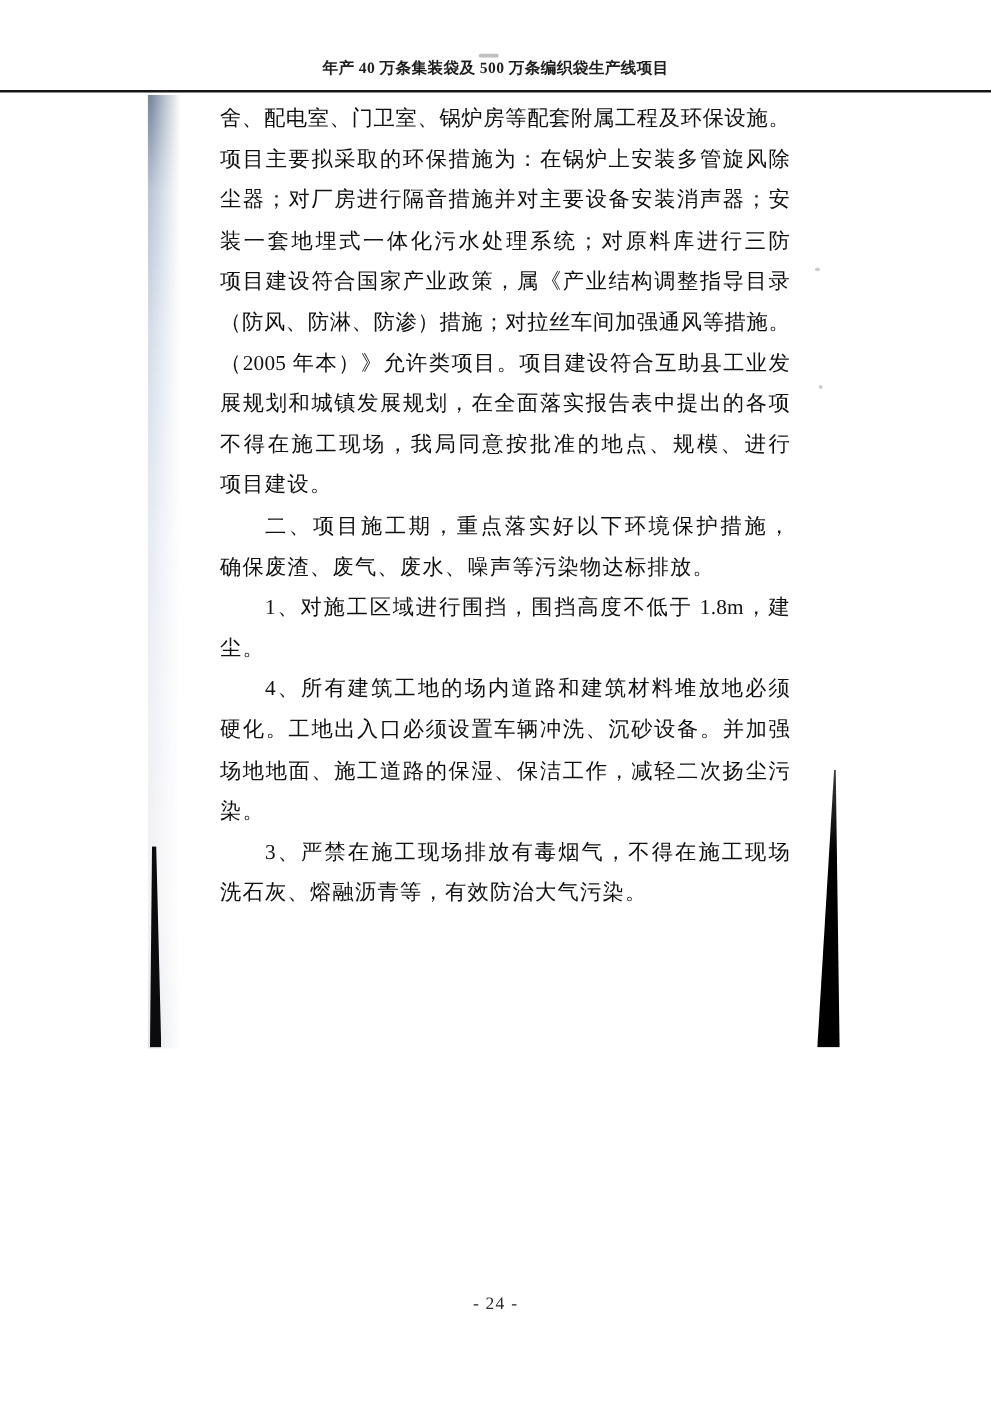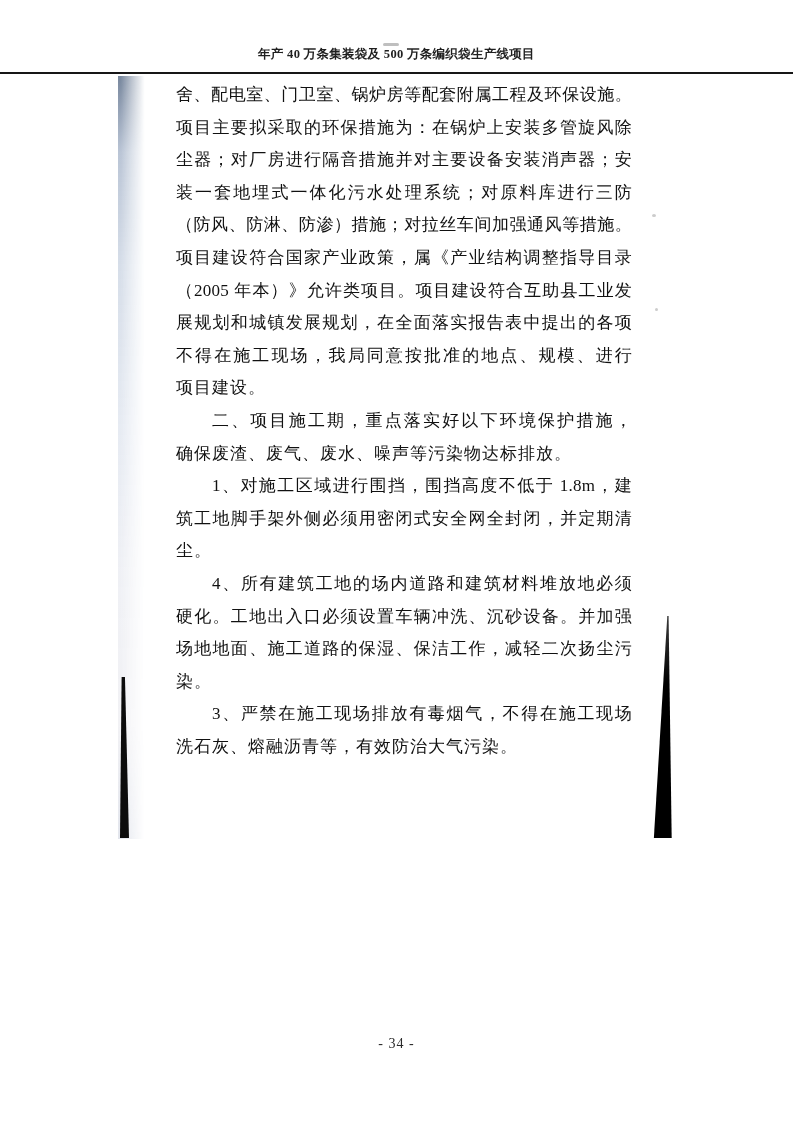--- a/index.html
+++ b/index.html
@@ -154,34 +154,33 @@
   <div class="scan-bar-left"></div>
   <div class="scan-wedge-right"></div>
   <div class="speck-1"></div>
   <div class="speck-2"></div>
 
   <div class="body-text" id="body-lines">
       <div class="line justify">舍、配电室、门卫室、锅炉房等配套附属工程及环保设施。</div>
       <div class="line justify">项目主要拟采取的环保措施为：在锅炉上安装多管旋风除</div>
       <div class="line justify">尘器；对厂房进行隔音措施并对主要设备安装消声器；安</div>
       <div class="line justify">装一套地埋式一体化污水处理系统；对原料库进行三防</div>
+      <div class="line justify">项目建设符合国家产业政策，属《产业结构调整指导目录</div>
       <div class="line justify">（防风、防淋、防渗）措施；对拉丝车间加强通风等措施。</div>
-      <div class="line justify">项目建设符合国家产业政策，属《产业结构调整指导目录</div>
       <div class="line justify">（2005 年本）》允许类项目。项目建设符合互助县工业发</div>
       <div class="line justify">展规划和城镇发展规划，在全面落实报告表中提出的各项</div>
       <div class="line justify">不得在施工现场，我局同意按批准的地点、规模、进行</div>
       <div class="line">项目建设。</div>
       <div class="line indent justify">二、项目施工期，重点落实好以下环境保护措施，</div>
       <div class="line">确保废渣、废气、废水、噪声等污染物达标排放。</div>
       <div class="line indent justify">1、对施工区域进行围挡，围挡高度不低于 1.8m，建</div>
-      <div class="line justify">筑工地脚手架外侧必须用密闭式安全网全封闭，并定期清</div>
       <div class="line">尘。</div>
       <div class="line indent justify">4、所有建筑工地的场内道路和建筑材料堆放地必须</div>
       <div class="line justify">硬化。工地出入口必须设置车辆冲洗、沉砂设备。并加强</div>
       <div class="line justify">场地地面、施工道路的保湿、保洁工作，减轻二次扬尘污</div>
       <div class="line">染。</div>
       <div class="line indent justify">3、严禁在施工现场排放有毒烟气，不得在施工现场</div>
       <div class="line">洗石灰、熔融沥青等，有效防治大气污染。</div>
     </div>
 
-  <div class="page-number">- 34 -</div>
+  <div class="page-number">- 24 -</div>
 
 </div>
 
 </body></html>

